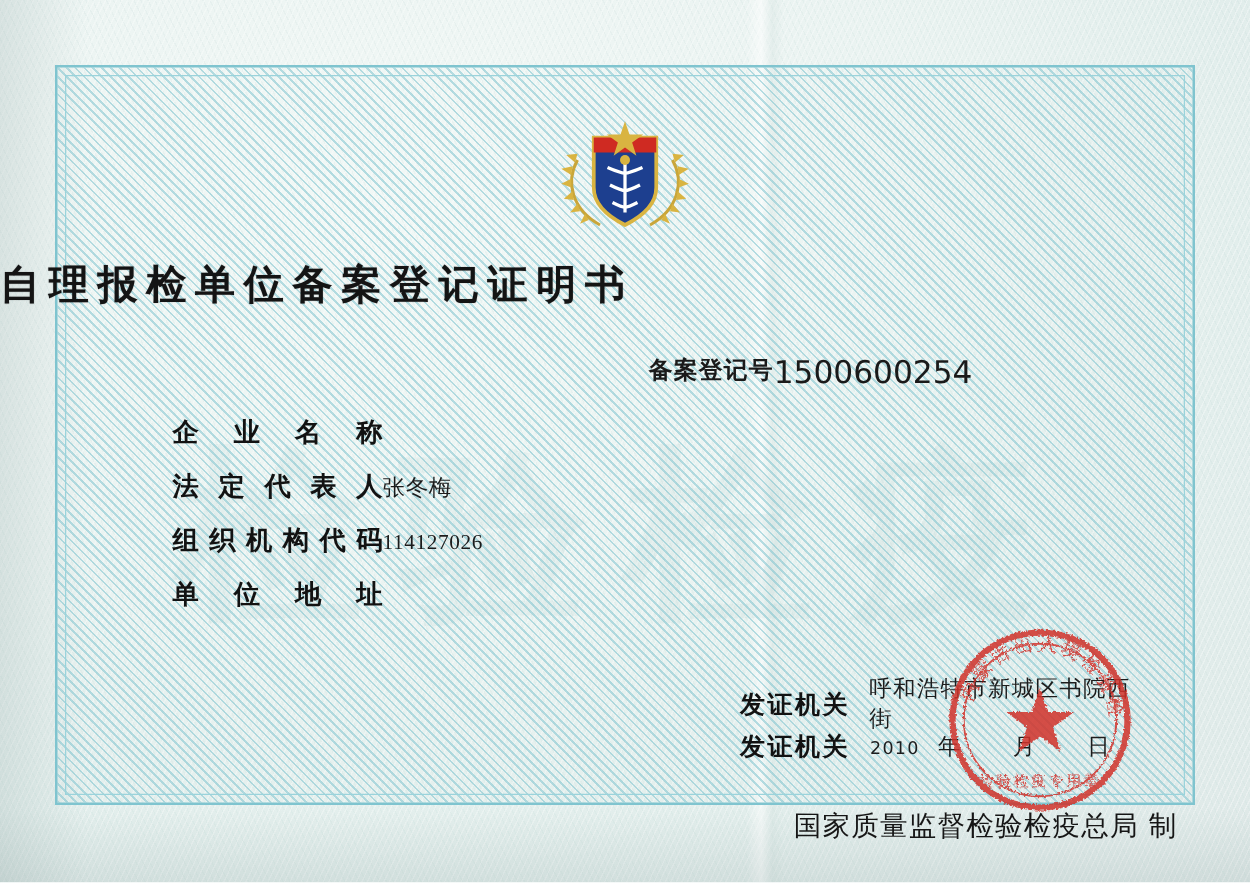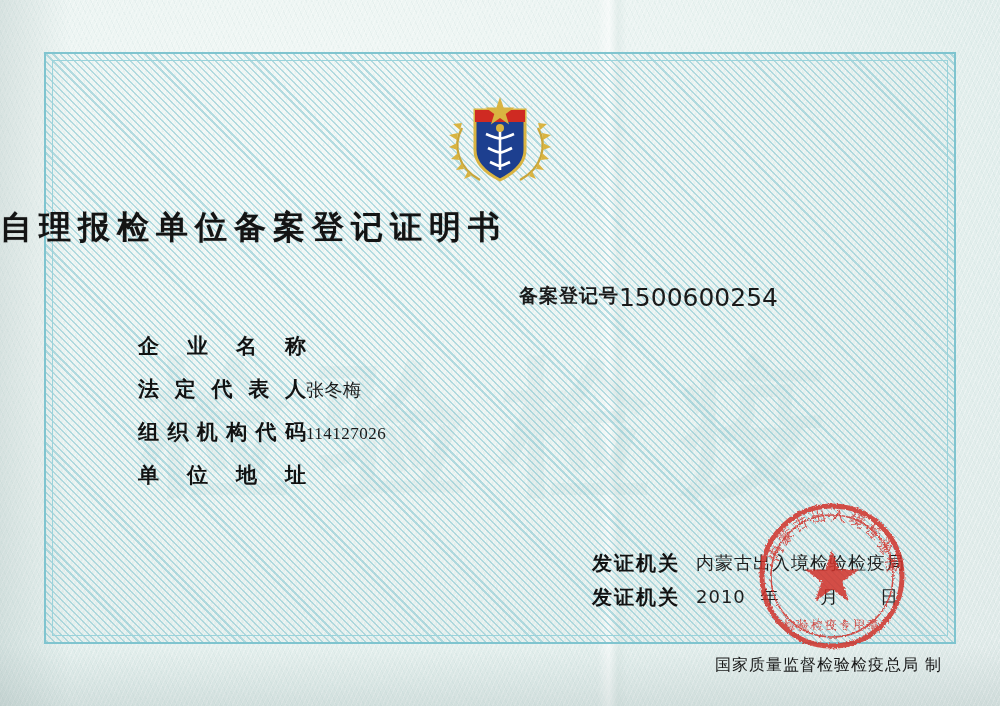--- a/index.html
+++ b/index.html
@@ -163,40 +163,40 @@
     font-weight: 600;
     color: #121212;
     letter-spacing: 2px;
     width: 104px;
   }
   .issue-value {
     font-size: 18px;
     color: #1d1d1d;
     letter-spacing: 1px;
   }
-  #date-row .date-year { font-size: 18px; letter-spacing: 1px; }
+  #date-row .date-year { font-size: 14px; letter-spacing: 1px; }
   #date-row .date-unit { font-size: 18px; letter-spacing: 1px; margin: 0 26px 0 8px; }
   #date-row .date-unit:last-child { margin-right: 0; }
 
   
   #seal {
     position: absolute;
     left: 752px;
     top: 496px;
     width: 160px;
     height: 160px;
     pointer-events: none;
   }
 
   
   #footer-note {
     position: absolute;
     bottom: 30px;
     right: 58px;
-    font-size: 16px;
+    font-size: 22px;
     color: #161616;
     letter-spacing: 1px;
   }
 
   
   #watermark {
     position: absolute;
     left: 0; right: 0; top: 330px;
     text-align: center;
     font-size: 150px;
@@ -311,21 +311,21 @@
         <span class="ch">地</span>
         <span class="ch">址</span>
       </div>
     </div>
 
   </div>
 
   <div id="issue-block">
     <div class="issue-row">
       <div class="issue-label">发证机关</div>
-      <div class="issue-value">内蒙古出入境检验检疫局</div>
+      <div class="issue-value">呼和浩特市新城区书院西街</div>
     </div>
     <div class="issue-row" id="date-row">
       <div class="issue-label">发证机关</div>
       <div class="issue-value">
         <span class="date-year">2010</span>
         <span class="date-unit">年</span>
         <span class="date-unit">月</span>
         <span class="date-unit">日</span>
       </div>
     </div>

